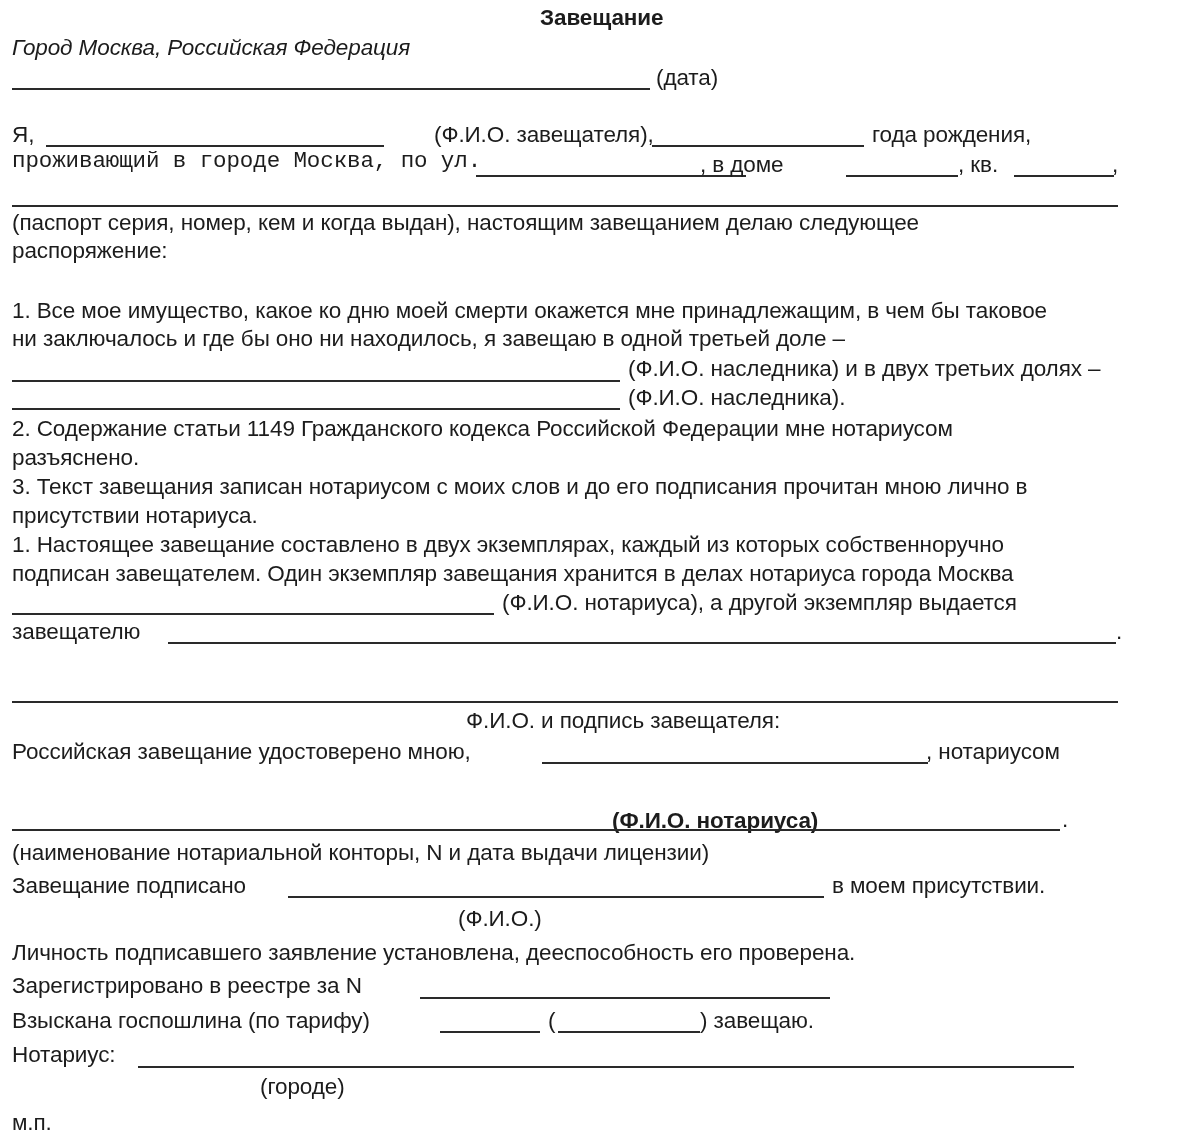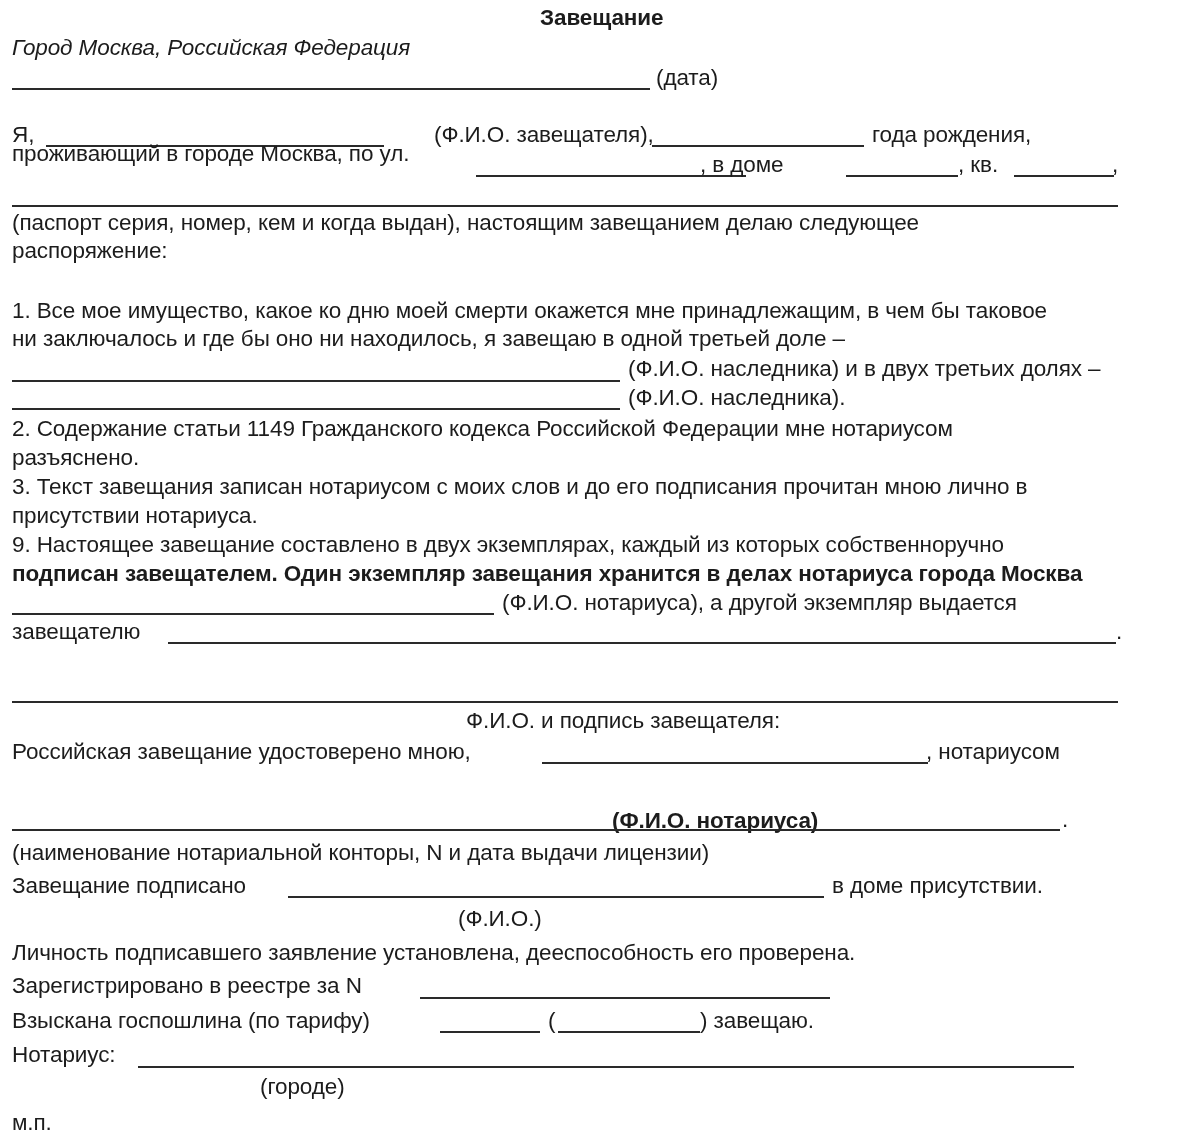--- a/index.html
+++ b/index.html
@@ -20,21 +20,21 @@
 
 <div class="ln" style="left:12px; top:88px; width:638px;"></div>
 <div class="t" style="left:656px; top:65px;">(дата)</div>
 
 <div class="t" style="left:12px; top:122px;">Я,</div>
 <div class="ln" style="left:46px; top:145px; width:338px;"></div>
 <div class="t" style="left:390px; top:122px;margin-left:44px;">(Ф.И.О. завещателя),</div>
 <div class="ln" style="left:652px; top:145px; width:212px;"></div>
 <div class="t" style="left:872px; top:122px;">года рождения,</div>
 
-<div class="t" style="left:12px; top:141px;">проживающий в городе Москва, по ул.</div>
+<div class="t" style="left:12px; top:148px;font-family:Liberation Mono, monospace;">проживающий в городе Москва, по ул.</div>
 <div class="ln" style="left:476px; top:175px; width:270px;"></div>
 <div class="t" style="left:700px; top:152px;">, в доме</div>
 <div class="ln" style="left:846px; top:175px; width:112px;"></div>
 <div class="t" style="left:958px; top:152px;">, кв.</div>
 <div class="ln" style="left:1014px; top:175px; width:100px;"></div>
 <div class="t" style="left:1112px; top:152px;">,</div>
 
 <div class="ln" style="left:12px; top:205px; width:1106px;"></div>
 <div class="t" style="left:12px; top:210px;">(паспорт серия, номер, кем и когда выдан), настоящим завещанием делаю следующее</div>
 <div class="t" style="left:12px; top:238px;">распоряжение:</div>
@@ -45,43 +45,43 @@
 <div class="t" style="left:628px; top:356px;">(Ф.И.О. наследника) и в двух третьих долях –</div>
 <div class="ln" style="left:12px; top:408px; width:608px;"></div>
 <div class="t" style="left:628px; top:385px;">(Ф.И.О. наследника).</div>
 
 <div class="t" style="left:12px; top:416px;">2. Содержание статьи 1149 Гражданского кодекса Российской Федерации мне нотариусом</div>
 <div class="t" style="left:12px; top:445px;">разъяснено.</div>
 
 <div class="t" style="left:12px; top:474px;">3. Текст завещания записан нотариусом с моих слов и до его подписания прочитан мною лично в</div>
 <div class="t" style="left:12px; top:503px;">присутствии нотариуса.</div>
 
-<div class="t" style="left:12px; top:532px;">9. Настоящее завещание составлено в двух экземплярах, каждый из которых собственноручно</div>
-<div class="t" style="left:12px; top:561px;font-weight:bold;">подписан завещателем. Один экземпляр завещания хранится в делах нотариуса города Москва</div>
+<div class="t" style="left:12px; top:532px;">1. Настоящее завещание составлено в двух экземплярах, каждый из которых собственноручно</div>
+<div class="t" style="left:12px; top:561px;">подписан завещателем. Один экземпляр завещания хранится в делах нотариуса города Москва</div>
 <div class="ln" style="left:12px; top:613px; width:482px;"></div>
 <div class="t" style="left:502px; top:590px;">(Ф.И.О. нотариуса), а другой экземпляр выдается</div>
 <div class="t" style="left:12px; top:619px;">завещателю</div>
 <div class="ln" style="left:168px; top:642px; width:948px;"></div>
 <div class="t" style="left:1116px; top:619px;">.</div>
 
 <div class="ln" style="left:12px; top:701px; width:1106px;"></div>
 <div class="t" style="left:466px; top:708px;">Ф.И.О. и подпись завещателя:</div>
 
 <div class="t" style="left:12px; top:739px;">Российская завещание удостоверено мною,</div>
 <div class="ln" style="left:542px; top:762px; width:386px;"></div>
 <div class="t" style="left:926px; top:739px;">, нотариусом</div>
 <div class="t" style="left:612px; top:808px;font-weight:bold;">(Ф.И.О. нотариуса)</div>
 
 <div class="ln" style="left:12px; top:829px; width:1048px;"></div>
 <div class="t" style="left:1062px; top:807px;">.</div>
 <div class="t" style="left:12px; top:840px;">(наименование нотариальной конторы, N и дата выдачи лицензии)</div>
 
 <div class="t" style="left:12px; top:873px;">Завещание подписано</div>
 <div class="ln" style="left:288px; top:896px; width:536px;"></div>
-<div class="t" style="left:832px; top:873px;">в доме присутствии.</div>
+<div class="t" style="left:832px; top:873px;">в моем присутствии.</div>
 <div class="t" style="left:458px; top:906px;">(Ф.И.О.)</div>
 
 <div class="t" style="left:12px; top:940px;">Личность подписавшего заявление установлена, дееспособность его проверена.</div>
 
 <div class="t" style="left:12px; top:973px;">Зарегистрировано в реестре за N</div>
 <div class="ln" style="left:420px; top:997px; width:410px;"></div>
 
 <div class="t" style="left:12px; top:1008px;">Взыскана госпошлина (по тарифу)</div>
 <div class="ln" style="left:440px; top:1031px; width:100px;"></div>
 <div class="t" style="left:548px; top:1008px;">(</div>

